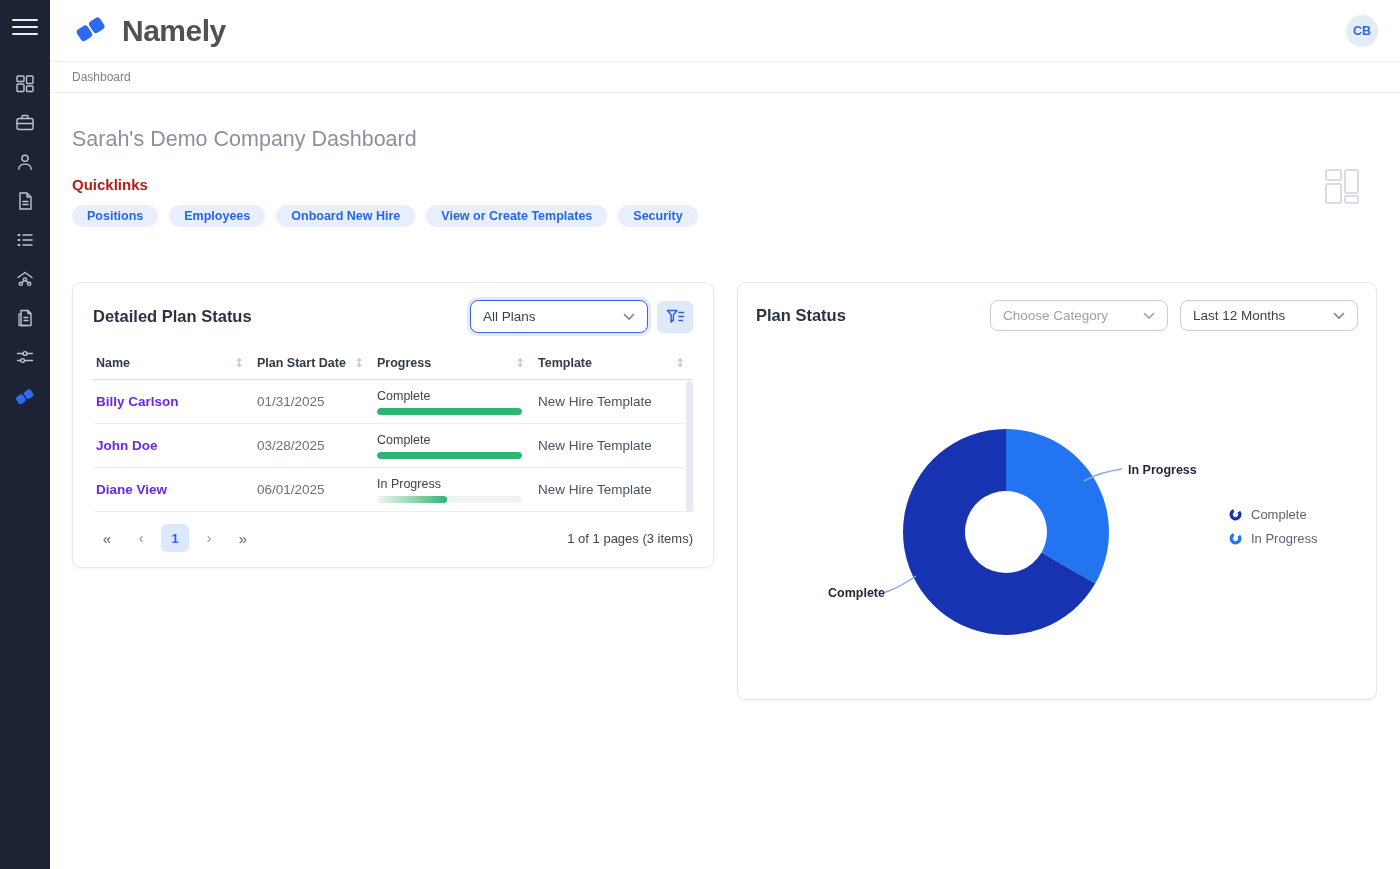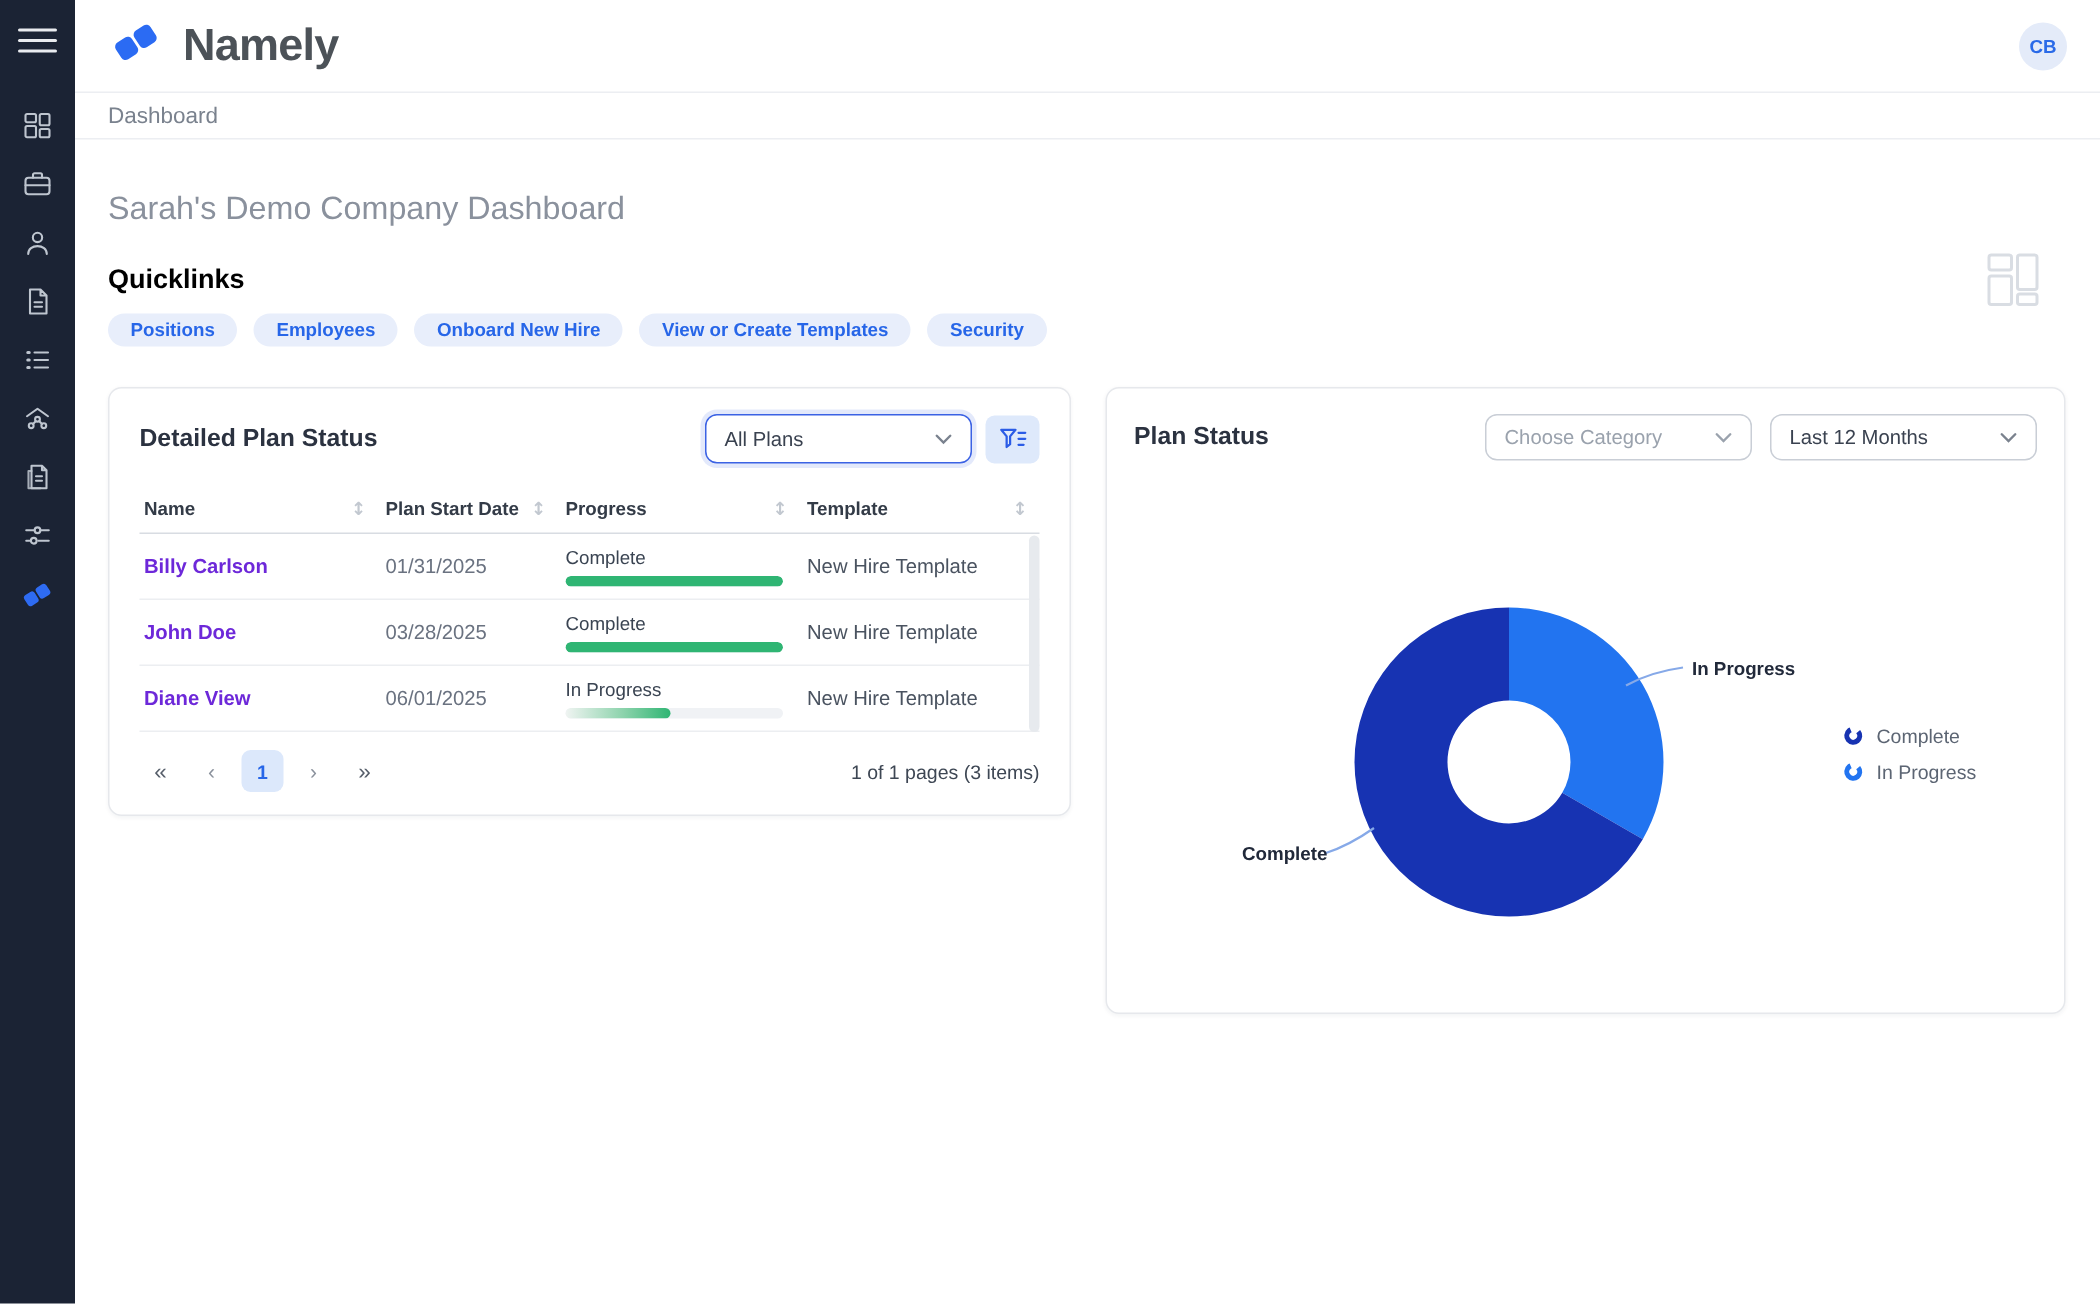--- a/index.html
+++ b/index.html
@@ -15,34 +15,34 @@
   .side-icon.brand svg { stroke:none; fill:#2E6BF2; }
 
   
   .header { position:absolute; left:50px; top:0; right:0; height:62px; background:#fff; border-bottom:1px solid #ECEEF2; display:flex; align-items:center; justify-content:space-between; padding:0 22px; }
   .logo { display:flex; align-items:center; gap:12px; cursor:pointer; }
   .logo-text { font-size:30px; font-weight:700; color:#4C5258; letter-spacing:-0.5px; }
   .avatar { width:32px; height:32px; border-radius:50%; background:#E4EBF9; color:#2A6AE8; font-size:12.5px; font-weight:700; display:flex; align-items:center; justify-content:center; cursor:pointer; }
 
   
   .breadcrumb-bar { position:absolute; left:50px; top:62px; right:0; height:31px; background:#fff; border-bottom:1px solid #ECEEF2; display:flex; align-items:center; padding:0 22px; }
-  .breadcrumb { font-size:15px; color:#7A828E; cursor:pointer; }
+  .breadcrumb { font-size:12px; color:#7A828E; cursor:pointer; }
 
   
   .main { position:absolute; left:50px; top:93px; right:0; bottom:0; padding:14px 22px 0; }
   .page-title { font-size:21.5px; font-weight:400; color:#8A919D; margin-top:20px; }
-  .quicklinks-heading { font-size:18px; font-weight:700; color:#000000; margin-top:24px; }
+  .quicklinks-heading { font-size:15px; font-weight:700; color:#b91c1c; margin-top:24px; }
   .pills { display:flex; gap:11px; margin-top:12px; }
   .pill { background:#E8EEFB; color:#2766E8; font-size:12.5px; font-weight:700; padding:4px 15px; border-radius:11px; cursor:pointer; white-space:nowrap; }
   .layout-icon { position:absolute; right:38px; top:74px; cursor:pointer; }
   .layout-icon rect { fill:none; stroke:#D9DDE3; stroke-width:2; }
 
   
   .cards { display:flex; gap:23px; margin-top:27px; align-items:flex-start; }
-  .card { background:#fff; border:1px solid #E6E8EC; border-radius:9px; box-shadow:0 1px 3px rgba(20,30,60,0.05); }
+  .card { background:#fff; border:1px solid #E6E8EC; border-radius:9px; box-shadow:0 1px 3px rgba(20,30,60,0.05);margin-top:28px; }
   .card1 { width:642px; padding:17px 20px 14px; }
   .card2 { width:640px; padding:17px 18px 18px; height:418px; }
   .card-head { display:flex; align-items:center; justify-content:space-between; }
   .card-title { font-size:16.5px; font-weight:700; color:#2B3240; }
   .head-controls { display:flex; align-items:center; gap:9px; }
 
   .select { height:33px; border:1px solid #C9CED6; border-radius:8px; background:#fff; display:flex; align-items:center; justify-content:space-between; padding:0 12px; font-size:13.5px; color:#3A4250; cursor:pointer; }
   .select.focused { border:1.5px solid #3B62E4; box-shadow:0 0 0 3px rgba(59,98,228,0.14); }
   .select.placeholder { color:#9AA2AD; }
   .select .chev { margin-left:14px; }

